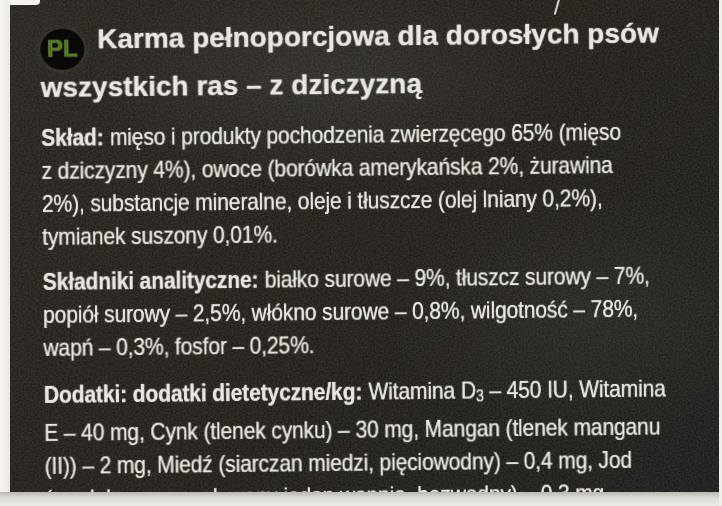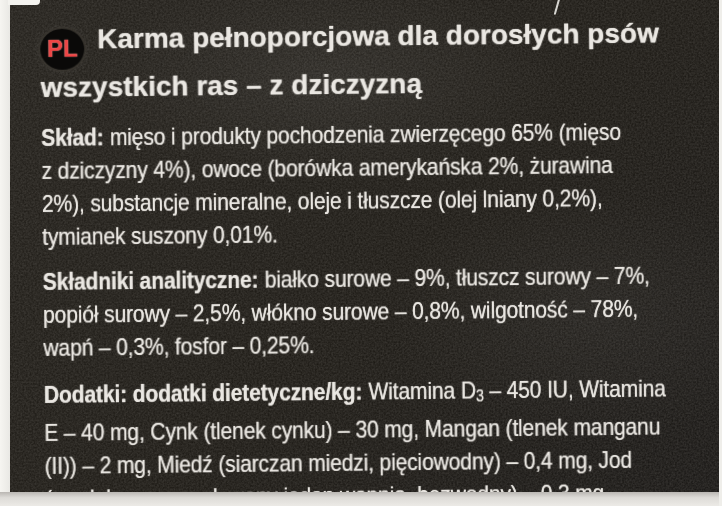--- a/index.html
+++ b/index.html
@@ -61,21 +61,21 @@
   }
   .hline {
     font-size: 28px; line-height: 36px; font-weight: 700;
     text-shadow: 0 0 1px rgba(234,231,226,0.95);
   }
   .badge {
     display: inline-flex; align-items: center; justify-content: center;
     width: 44px; height: 41px; border-radius: 50%;
     background: #0a0908;
     box-shadow: 0 0 0 2px rgba(56,52,46,0.8), 0 0 9px rgba(255,255,255,0.10);
-    font-size: 24px; font-weight: 700; color: #ef4444;
+    font-size: 24px; font-weight: 700; color: #4d7c0f;
     margin-right: 13px; vertical-align: -8px;
   }
   .para { margin-top: 12px; }
   .para.first { margin-top: 15px; }
   .para.last { margin-top: 14px; }
   .lead { font-weight: 700; margin-right: 0.3em; }
   .sub { font-size: 0.68em; vertical-align: -0.18em; }
 </style>
 </head>
 <body>

